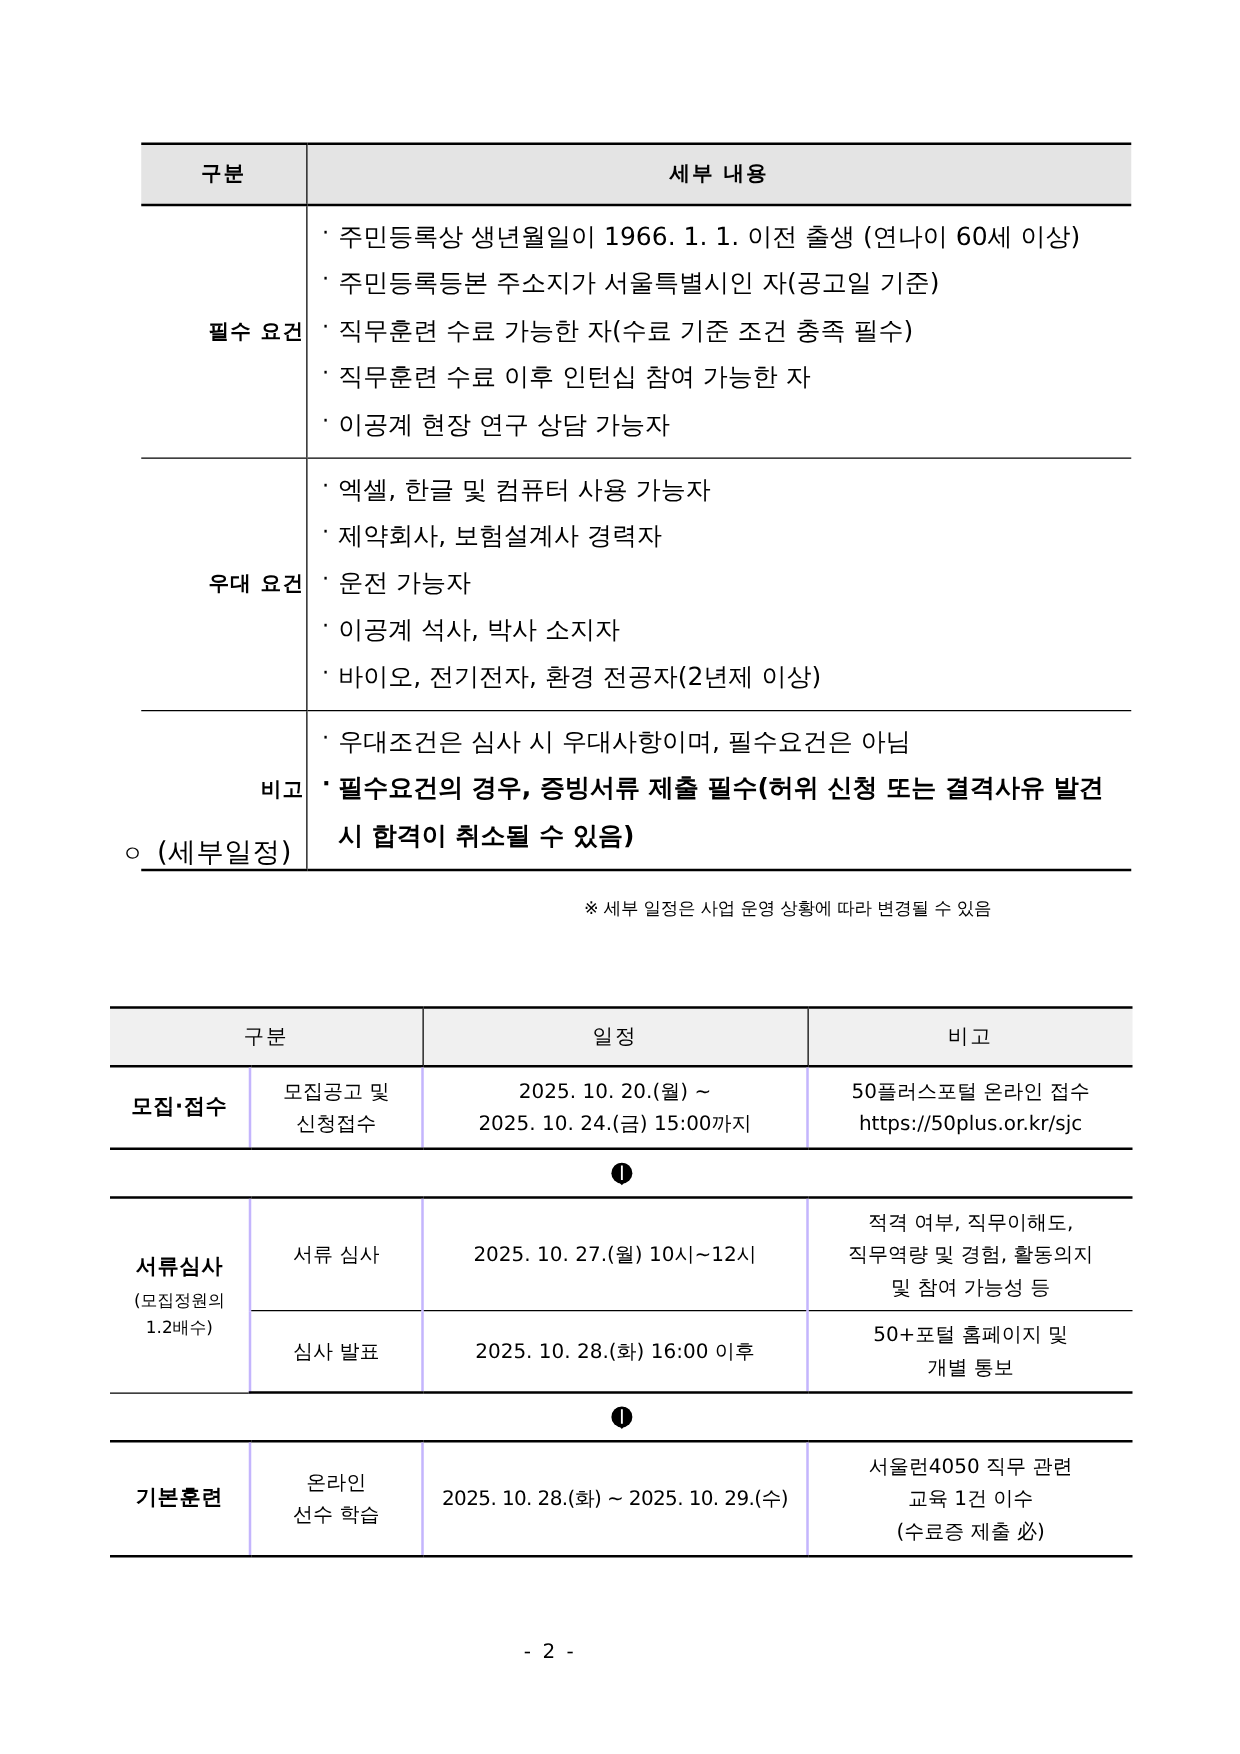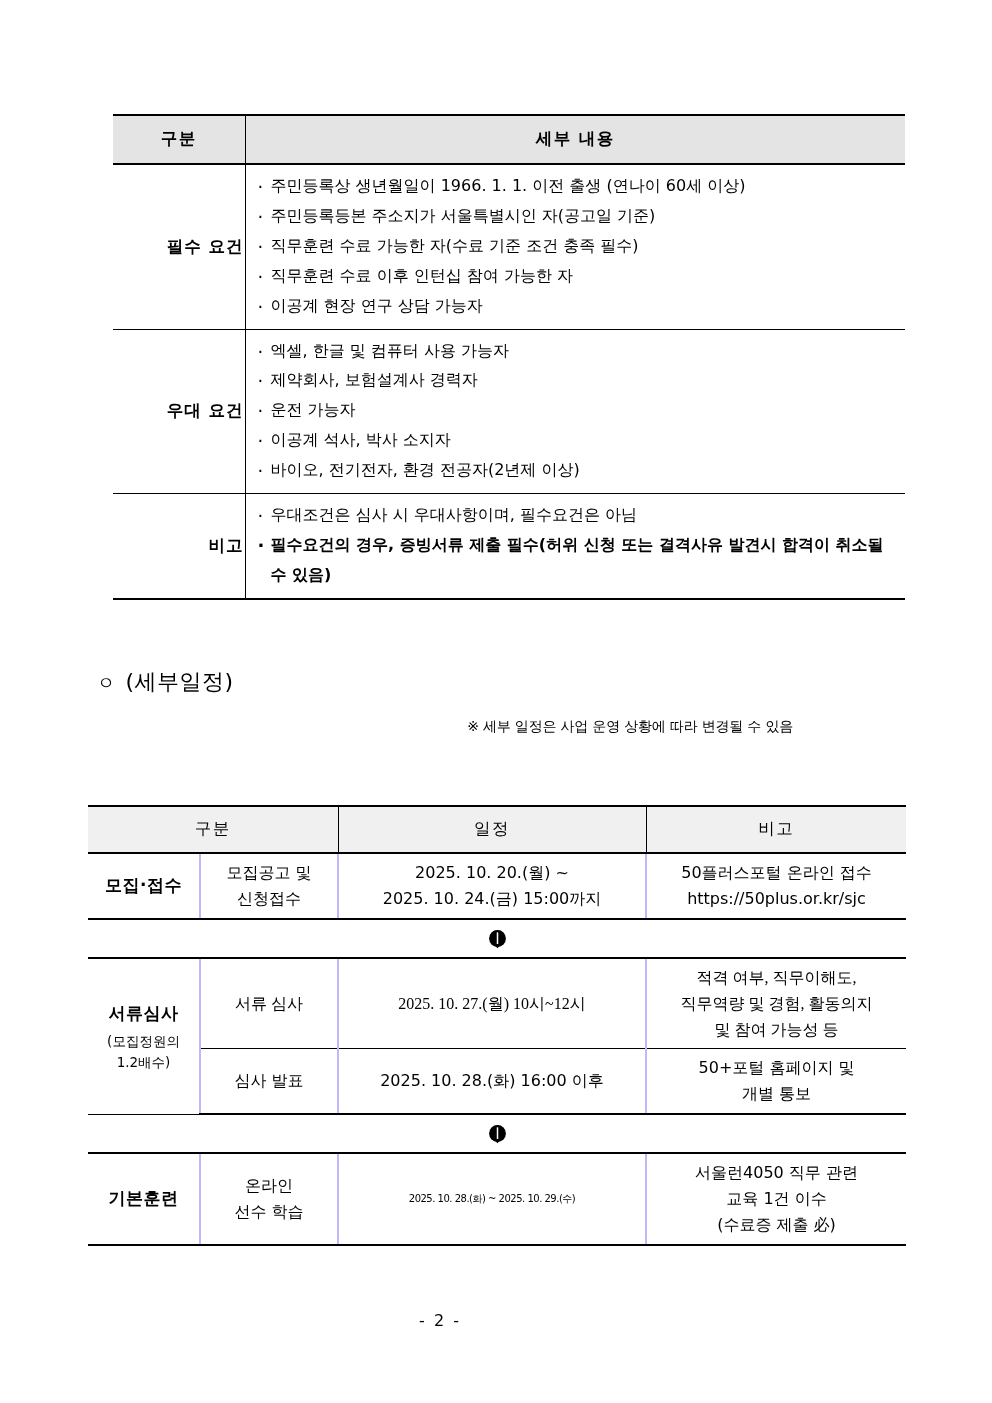--- a/index.html
+++ b/index.html
@@ -63,21 +63,21 @@
     padding: 6px 6px 8px 10px;
   }
   .tbl1 tr.lastrow td { border-bottom: 2.5px solid #000; }
 
   ul.bullets { list-style: none; margin: 0; padding: 0; }
   ul.bullets li {
     position: relative;
     padding-left: 15px;
     margin: 0;
     line-height: 1.87;
-    font-size: 16px;
+    font-size: 20px;
     white-space: nowrap;
   }
   ul.bullets li::before {
     content: "·";
     position: absolute;
     left: 2px;
     top: -1px;
     font-size: 18px;
   }
   ul.bullets li.wrap { white-space: normal; font-weight: bold; }
@@ -142,36 +142,36 @@
     text-align: center;
     vertical-align: middle;
     font-size: 16px;
     padding: 6px 4px;
     line-height: 1.62;
   }
   .tbl2 td.vsep { border-left: 2px solid #c4b5fd; }
 
   .tbl2 tr.blockstart td { border-top: 2.5px solid #000; }
   .tbl2 tr.blockend td { border-bottom: 2.5px solid #000; }
-  .tbl2 td.innerline { border-bottom: 1px solid #000; font-family: Liberation Serif, serif; }
+  .tbl2 td.innerline { border-bottom: 1px solid #000; }
 
   .tbl2 td.stage {
     font-weight: bold;
     font-size: 17px;
     letter-spacing: 0.5px;
   }
   .tbl2 td.stage .sub {
     display: block;
     font-weight: normal;
     font-size: 13.5px;
     letter-spacing: 0;
     line-height: 1.55;
     padding-top: 3px;
   }
-  .tbl2 td.date-tight { font-size: 10px; letter-spacing: -0.5px; white-space: nowrap; margin-top: 37px; }
+  .tbl2 td.date-tight { font-size: 16px; letter-spacing: -0.5px; white-space: nowrap; margin-top: 37px; }
   .tbl2 td .l { display: block; white-space: nowrap; }
   .tbl2 td.remark .l { white-space: nowrap; }
 
   
   .arrow-row td {
     border-top: 1px solid #000;
     border-bottom: 1px solid #000;
     padding: 5px 0 6px 0;
     text-align: center;
   }

